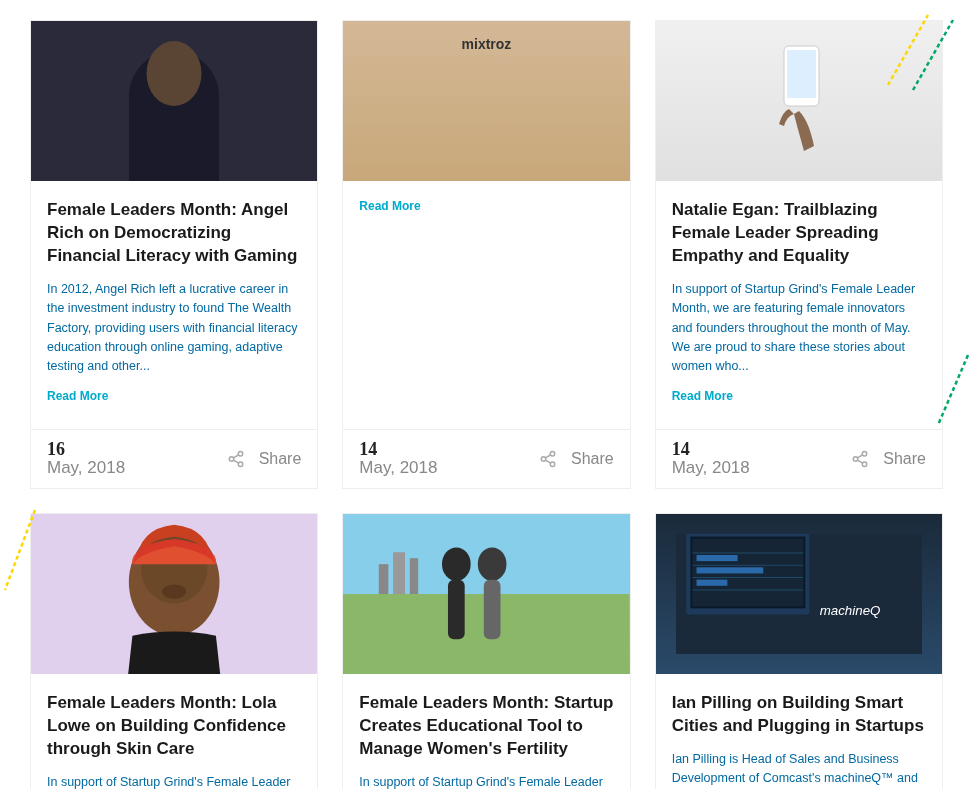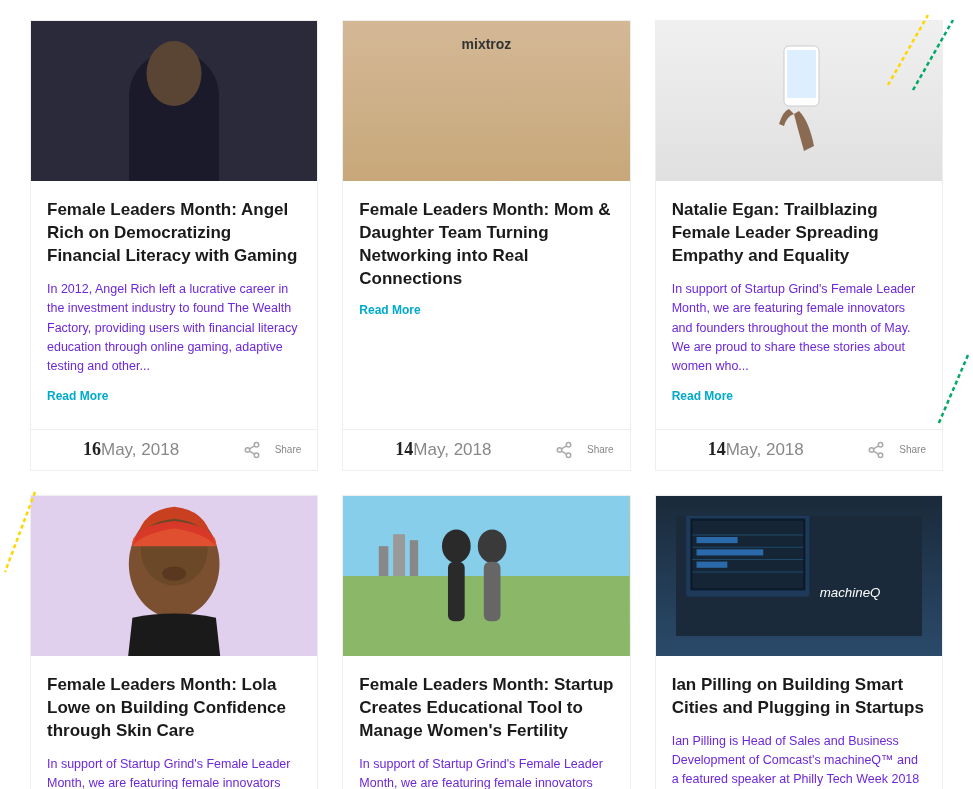--- a/index.html
+++ b/index.html
@@ -51,21 +51,21 @@
       font-size: 17px;
       font-weight: bold;
       color: #1a1a1a;
       line-height: 1.35;
       margin-bottom: 12px;
     }
 
     .card-excerpt {
       font-family: Arial, sans-serif;
       font-size: 12.5px;
-      color: #6d28d9;
+      color: #0369a1;
       line-height: 1.55;
       margin-bottom: 12px;
       flex: 1;
     }
 
     .read-more {
       color: #00aacc;
       font-family: Arial, sans-serif;
       font-size: 12px;
       font-weight: bold;
@@ -78,43 +78,42 @@
     .card-footer {
       display: flex;
       align-items: center;
       justify-content: space-between;
       padding: 10px 16px;
       border-top: 1px solid #eee;
     }
 
     .card-date-block {
       display: flex;
-      flex-direction: row;
-      margin-left: 36px;
+      flex-direction: column;
     }
 
     .card-day {
       font-size: 18px;
       font-weight: bold;
       color: #222;
       line-height: 1;
     }
 
     .card-month-year {
       font-size: 17px;
       color: #888;
       font-family: Arial, sans-serif;
       text-align: right;
     }
 
     .share-btn {
       display: flex;
       align-items: center;
       gap: 14px;
-      font-size: 10px;
+      font-size: 16px;
       color: #888;
       font-family: Arial, sans-serif;
       cursor: pointer;
       background: none;
       border: none;
     }
 
     .share-icon {
       width: 18px;
       height: 18px;
@@ -270,21 +269,20 @@
       </div>
     </div>
 
     <div class="card">
       <div class="card-image">
         <div class="img-mixtroz-inner">
           <span class="mixtroz-logo">mixtroz</span>
         </div>
       </div>
       <div class="card-body">
-        <div class="card-title">Female Leaders Month: Mom &amp; Daughter Team Turning Networking into Real Connections</div>
         <a class="read-more">Read More</a>
       </div>
       <div class="card-footer">
         <div class="card-date-block">
           <span class="card-day">14</span>
           <span class="card-month-year">May, 2018</span>
         </div>
         <button class="share-btn">
           <svg class="share-icon" viewBox="0 0 24 24" fill="none" stroke="#aaa" stroke-width="2">
             <circle cx="18" cy="5" r="3"></circle>

